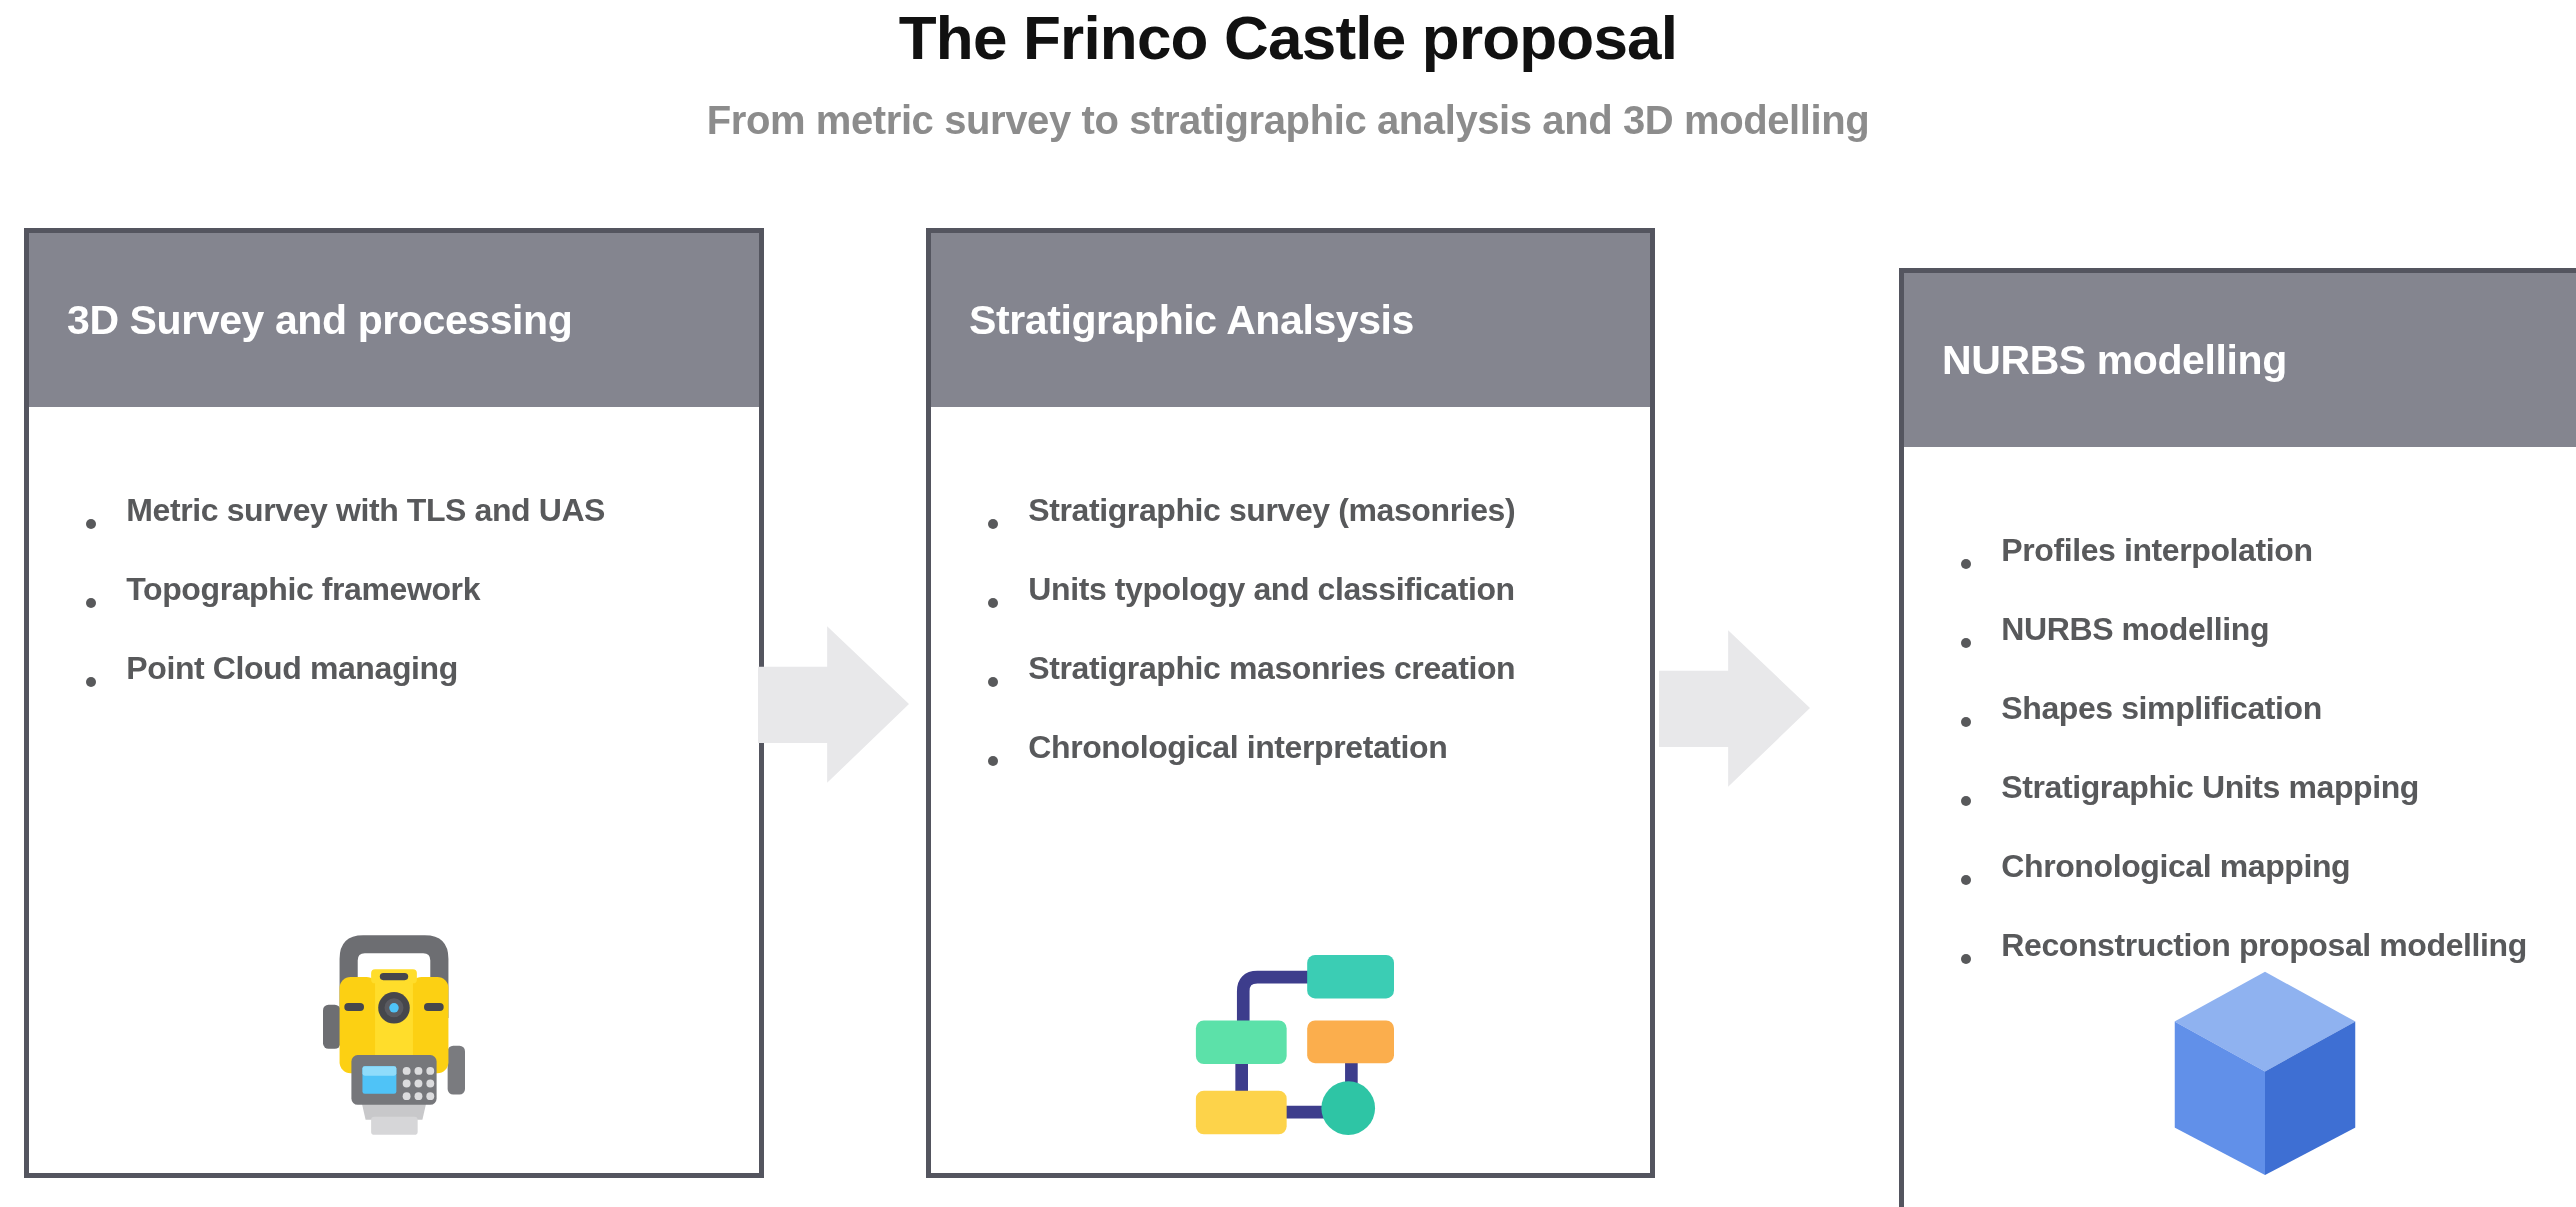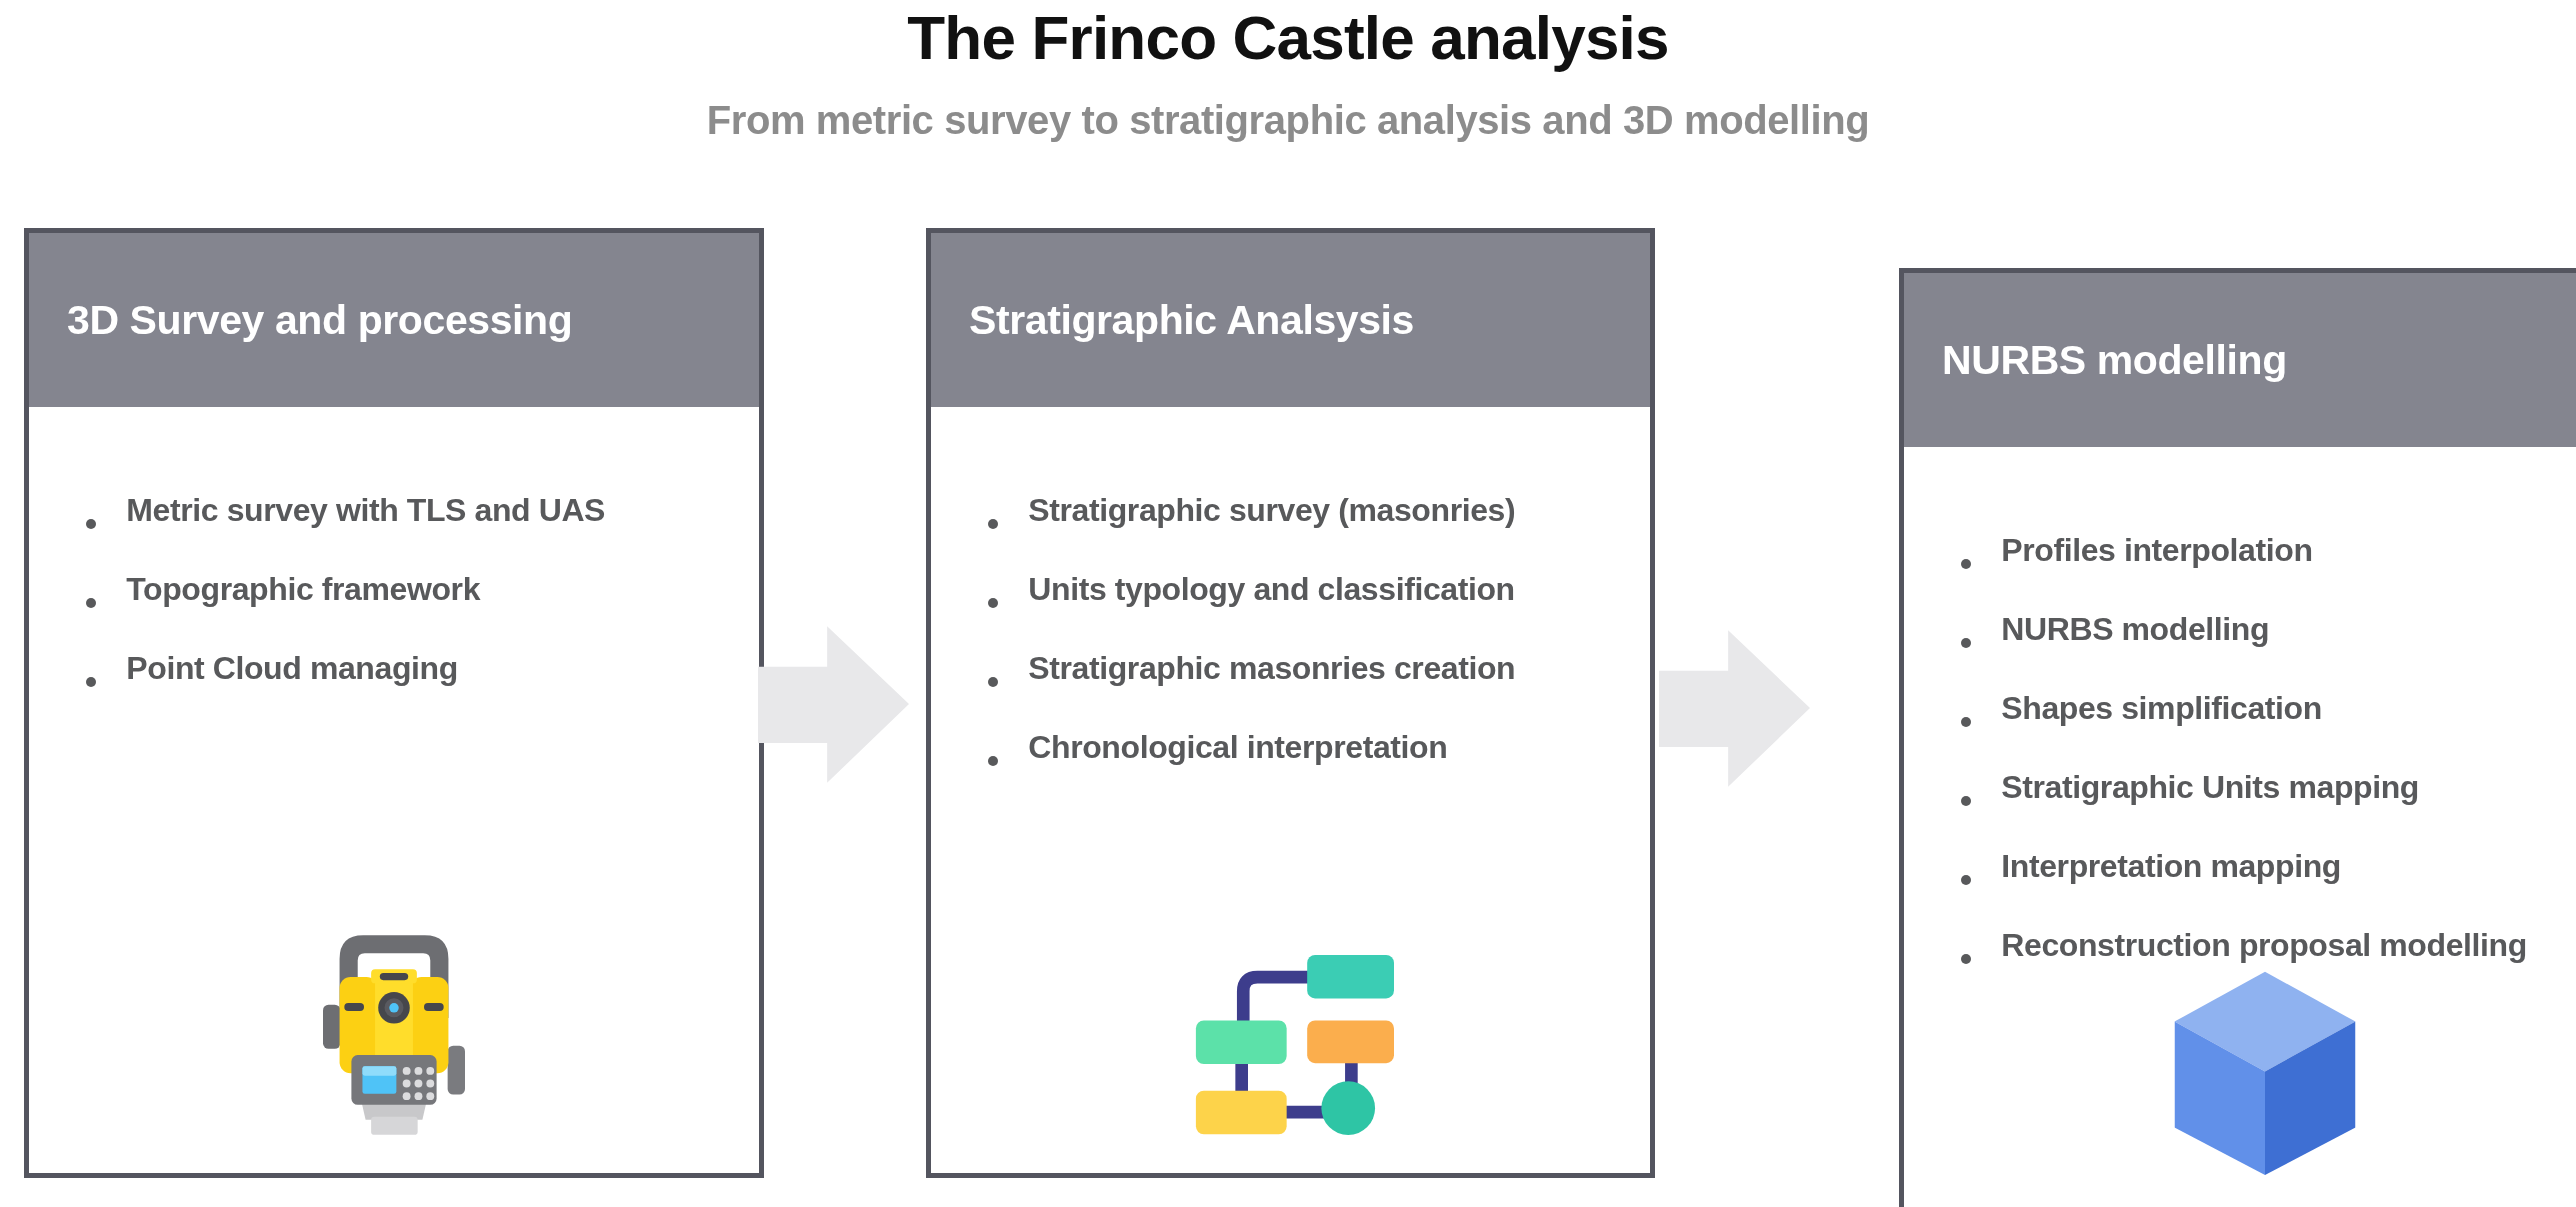--- a/index.html
+++ b/index.html
@@ -58,21 +58,21 @@
   
   .cube-top{fill:var(--cube-top,#8FB2F0);}
   .cube-left{fill:var(--cube-left,#6190E9);}
   .cube-right{fill:var(--cube-right,#3E6FD3);}
 </style>
 </head>
 <body>
 
 <div class="page">
 
-  <h1 class="title">The Frinco Castle analysis</h1>
+  <h1 class="title">The Frinco Castle proposal</h1>
   <h2 class="subtitle">From metric survey to stratigraphic analysis and 3D modelling</h2>
 
   <section class="card card1">
     <header class="card-header">
       <span>3D Survey and processing</span>
     </header>
     <ul class="bullets">
       <li>
           <span class="dot"></span>
           <span class="li-text">Metric survey with TLS and UAS</span>
@@ -194,21 +194,21 @@
       <li>
           <span class="dot"></span>
           <span class="li-text">Shapes simplification</span>
         </li>
       <li>
           <span class="dot"></span>
           <span class="li-text">Stratigraphic Units mapping</span>
         </li>
       <li>
           <span class="dot"></span>
-          <span class="li-text">Interpretation mapping</span>
+          <span class="li-text">Chronological mapping</span>
         </li>
       <li>
           <span class="dot"></span>
           <span class="li-text">Reconstruction proposal modelling</span>
         </li>
     </ul>
     <div class="icon-wrap">
       <svg width="181" height="208" viewBox="0 0 229 263" xmlns="http://www.w3.org/2000/svg">
         <polygon class="cube-top" points="114.5,6 229,69 114.5,132 0,69"></polygon>
         <polygon class="cube-left" points="0,69 114.5,132 114.5,263 0,203"></polygon>

